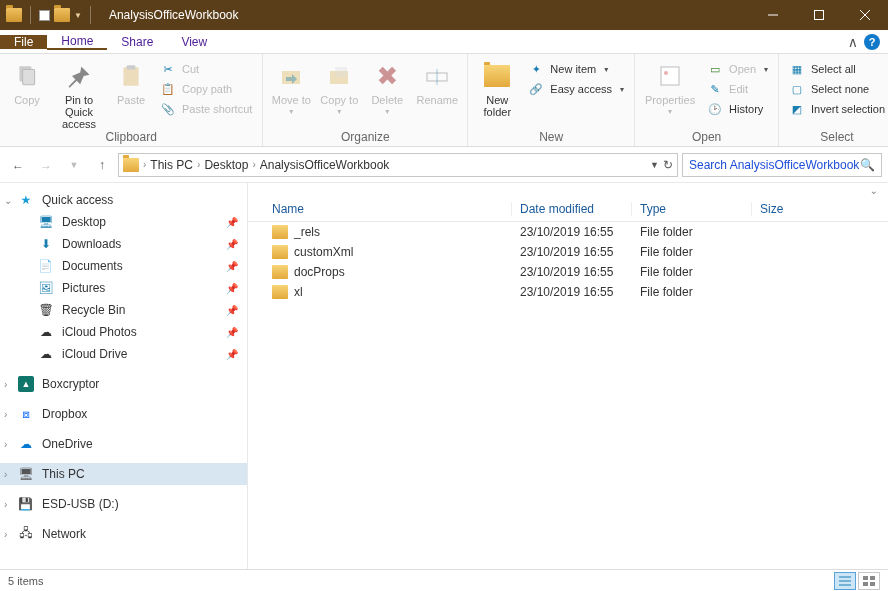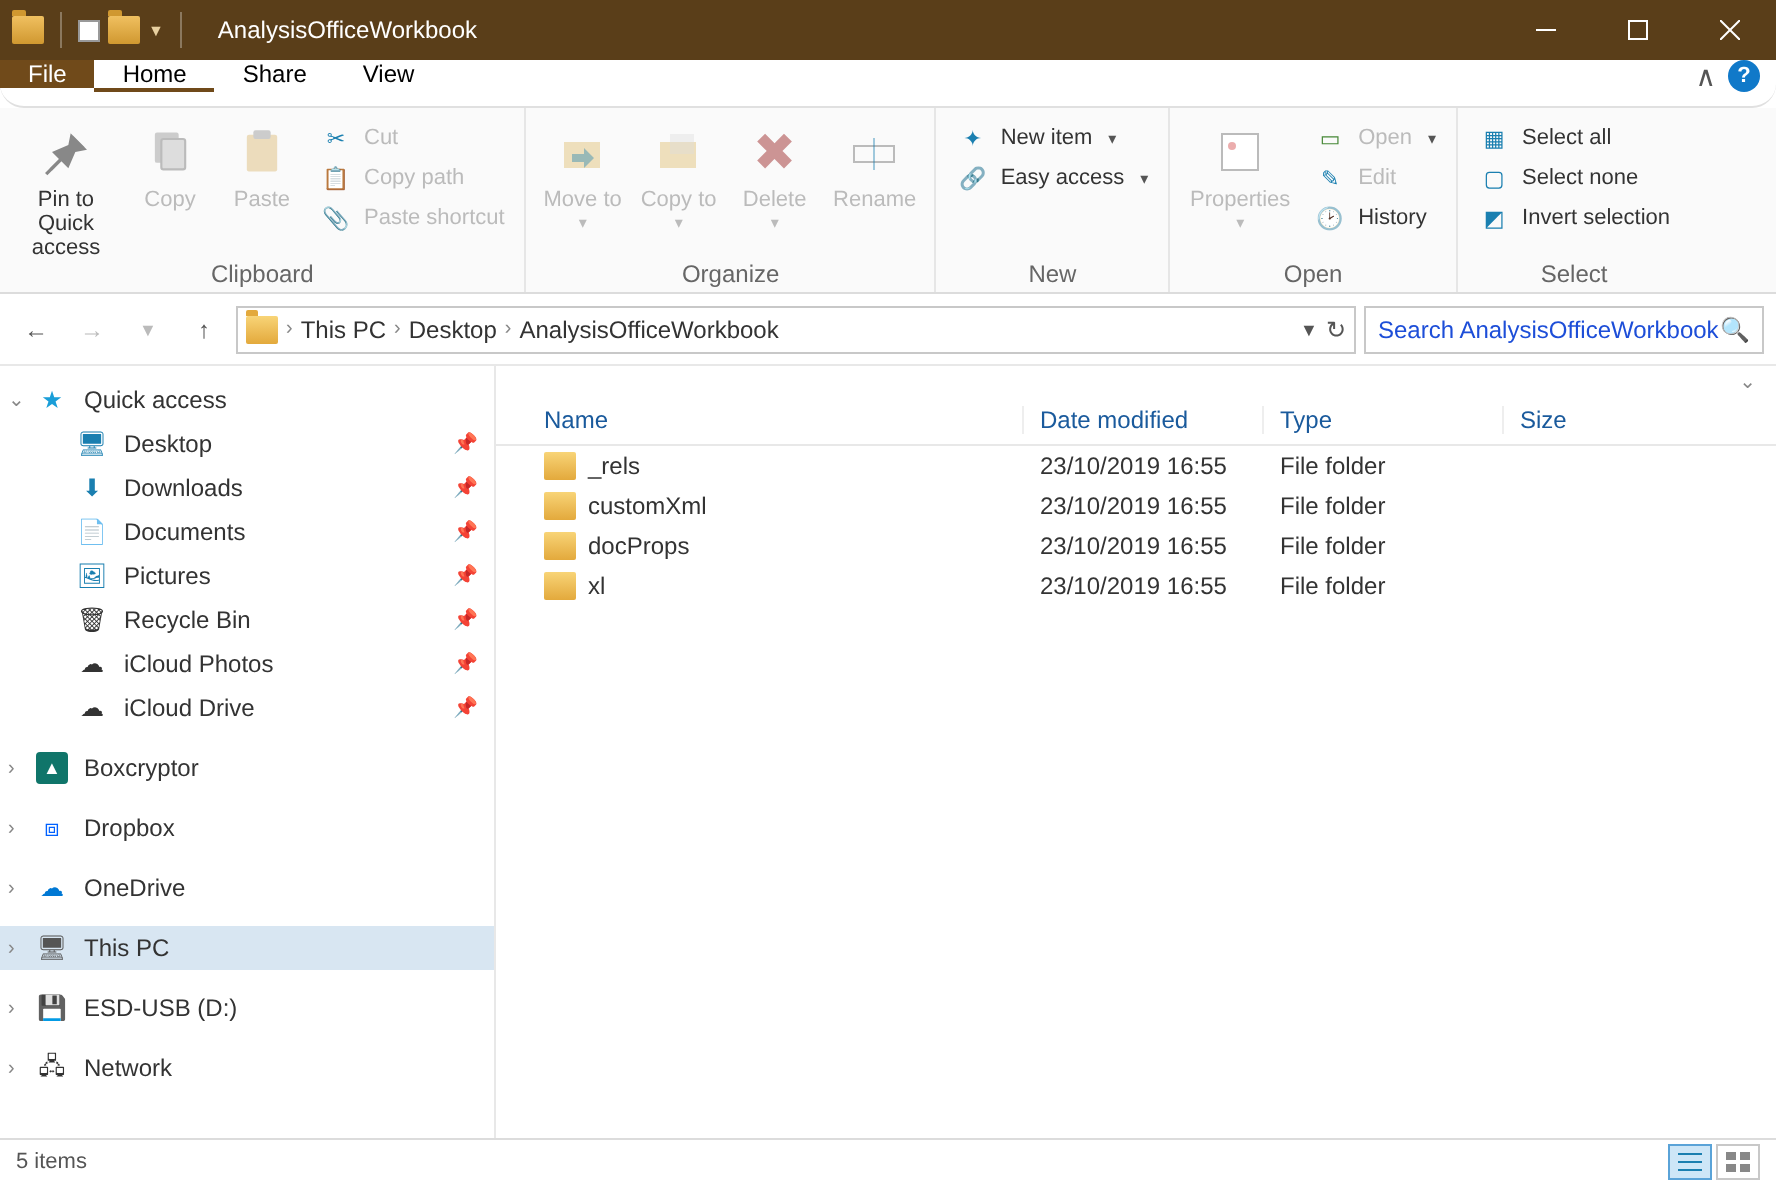--- a/index.html
+++ b/index.html
@@ -10,22 +10,22 @@
 .titlebar .icons { display: flex; gap: 4px; padding: 0 6px; align-items: center; }
 .titlebar .folder-ico { width: 16px; height: 14px; background: linear-gradient(#f0c060,#d09830); border-radius: 1px; position: relative; }
 .titlebar .folder-ico::before { content:""; position:absolute; top:-3px; left:0; width:7px; height:3px; background:#d09830; border-radius:1px 1px 0 0;}
 .titlebar .divider { width:1px; height:18px; background: rgba(255,255,255,.3); margin:0 4px;}
 .titlebar .title { padding-left: 8px; font-size: 12px; }
 .titlebar .winbtns { margin-left: auto; display:flex;}
 .titlebar .winbtn { width:46px; height:30px; display:flex; align-items:center; justify-content:center; color:#fff; }
 .titlebar .winbtn svg { width:10px; height:10px; }
 
 
-.ribtabs { height: 24px; background: #fff; display:flex; align-items:flex-start; border-bottom: 1px solid #e0e0e0; border-radius: 12px; }
-.ribtab { padding: 0 14px; display:flex; align-items:center; font-size:12px; color:#000000; }
+.ribtabs { height: 24px; background: #fff; display:flex; align-items:center; border-bottom: 1px solid #e0e0e0; }
+.ribtab { padding: 0 14px; display:flex; align-items:center; font-size:12px; color:#4c1d95; }
 .ribtab.file { background:#704a1a; color:#fff; }
 .ribtab.active { border-bottom: 2px solid #704a1a; }
 .ribtabs .help { margin-left:auto; display:flex; align-items:center; padding:0 8px; gap:6px;}
 
 
 .ribbon { height: 93px; background:#fafafa; border-bottom:1px solid #dcdcdc; display:flex; }
 .group { border-right:1px solid #e6e6e6; display:flex; flex-direction:column; padding: 2px 6px 0 6px; }
 .group .body { flex:1; display:flex; align-items:flex-start; gap:4px;}
 .group .label { text-align:center; font-size:12px; color:#666; padding-bottom:2px; }
 .bigbtn { display:flex; flex-direction:column; align-items:center; justify-content:flex-start; width:54px; padding-top:4px; gap:2px; text-align:center; font-size:11px; line-height:1.1;}
@@ -119,37 +119,37 @@
   <div class="help">
     <span style="font-size:14px;color:#555;">∧</span>
     <span style="width:16px;height:16px;border-radius:50%;background:#1079c9;color:#fff;display:flex;align-items:center;justify-content:center;font-size:11px;font-weight:bold;">?</span>
   </div>
 </div>
 
 <div class="ribbon">
 
   <div class="group">
     <div class="body">
+      <div class="bigbtn dimmed" style="width:42px">
+        <div class="ico">
+            <svg width="26" height="26" viewBox="0 0 24 24">
+              <rect x="5" y="3" width="11" height="14" rx="1" fill="#ccc"></rect>
+              <rect x="8" y="6" width="11" height="14" rx="1" fill="#ddd" stroke="#bbb"></rect>
+            </svg>
+          </div>
+        <span>Copy</span>
+      </div>
       <div class="bigbtn">
         <div class="ico">
             <svg width="28" height="28" viewBox="0 0 24 24">
               <path fill="#555" d="M14 4l6 6-4 1-3 6-2-2-5 5-1-1 5-5-2-2 6-3 1-4z" opacity=".4"></path>
               <path fill="#888" d="M13 3l8 8-5 1-3 7-3-3-6 6-1-1 6-6-3-3 7-3 1-5z"></path>
             </svg>
           </div>
         <span>Pin to Quick access</span>
-      </div>
-      <div class="bigbtn dimmed" style="width:42px">
-        <div class="ico">
-            <svg width="26" height="26" viewBox="0 0 24 24">
-              <rect x="5" y="3" width="11" height="14" rx="1" fill="#ccc"></rect>
-              <rect x="8" y="6" width="11" height="14" rx="1" fill="#ddd" stroke="#bbb"></rect>
-            </svg>
-          </div>
-        <span>Copy</span>
       </div>
       <div class="bigbtn dimmed" style="width:42px">
         <div class="ico">
             <svg width="26" height="26" viewBox="0 0 24 24">
               <rect x="5" y="4" width="14" height="17" rx="1" fill="#d8b060" opacity=".4"></rect>
               <rect x="8" y="2" width="8" height="4" rx="1" fill="#ccc"></rect>
             </svg>
           </div>
         <span>Paste</span>
       </div>
@@ -206,20 +206,26 @@
             </svg>
           </div>
         <span>Rename</span>
       </div>
     </div>
     <div class="label">Organize</div>
   </div>
 
   <div class="group">
     <div class="body">
+      <div class="bigbtn" style="width:46px">
+        <div class="ico">
+            <span class="fico folder" style="width:26px;height:22px;"></span>
+          </div>
+        <span>New folder</span>
+      </div>
       <div class="smallcol">
         <div class="smallbtn">
             <span class="sico">✦</span>
             <span>New item</span>
             <span class="drop">▾</span>
           </div>
         <div class="smallbtn">
             <span class="sico">🔗</span>
             <span>Easy access</span>
             <span class="drop">▾</span>

